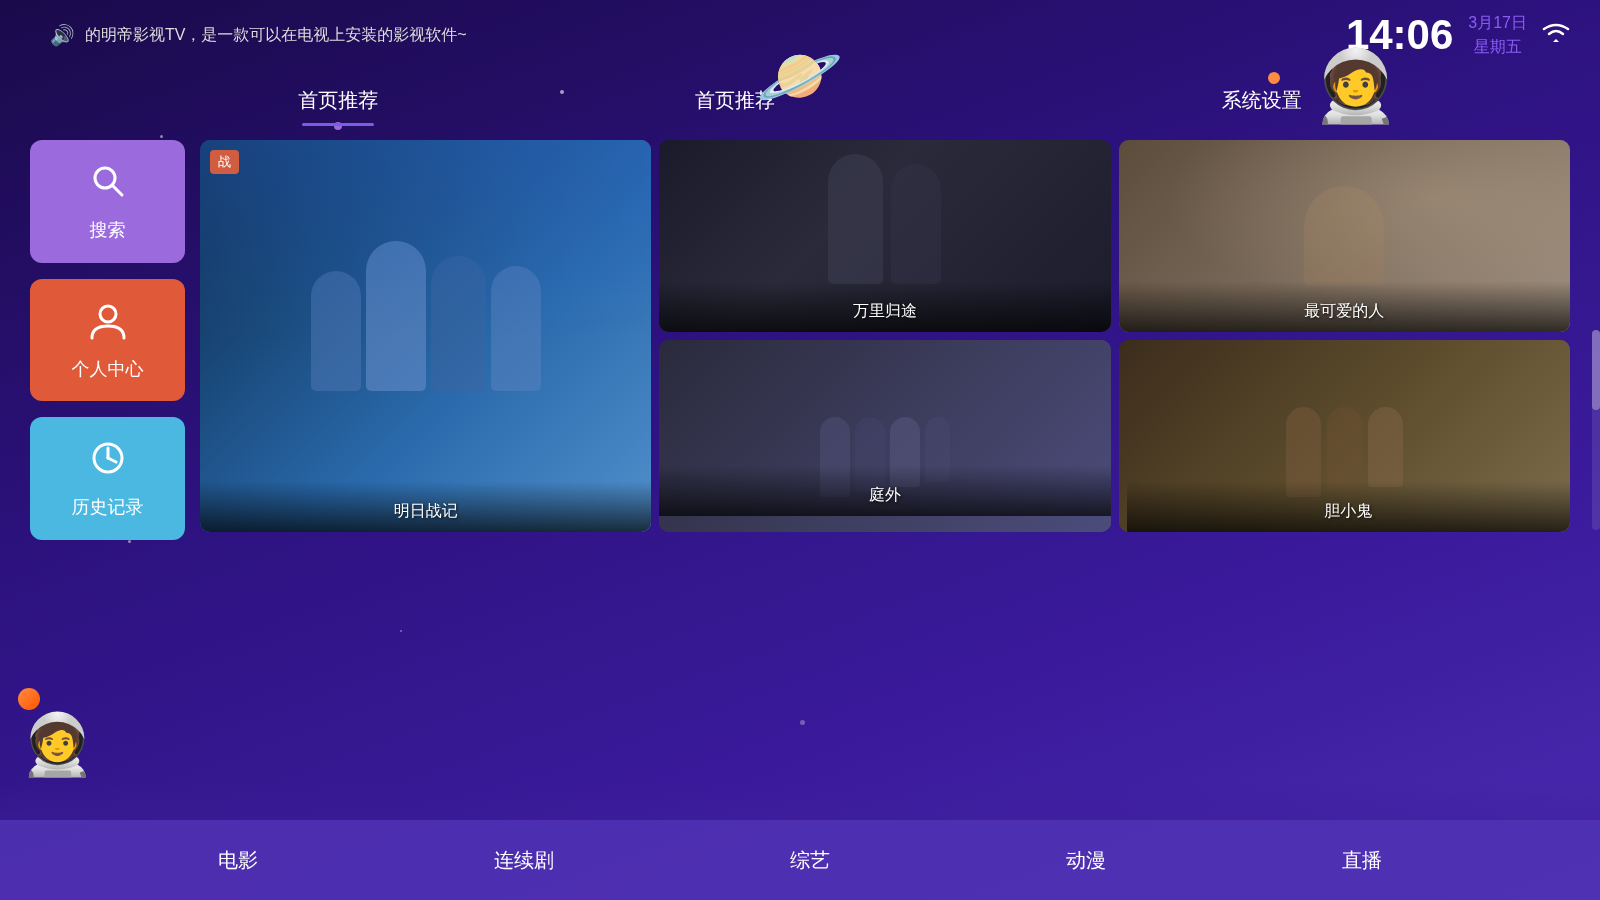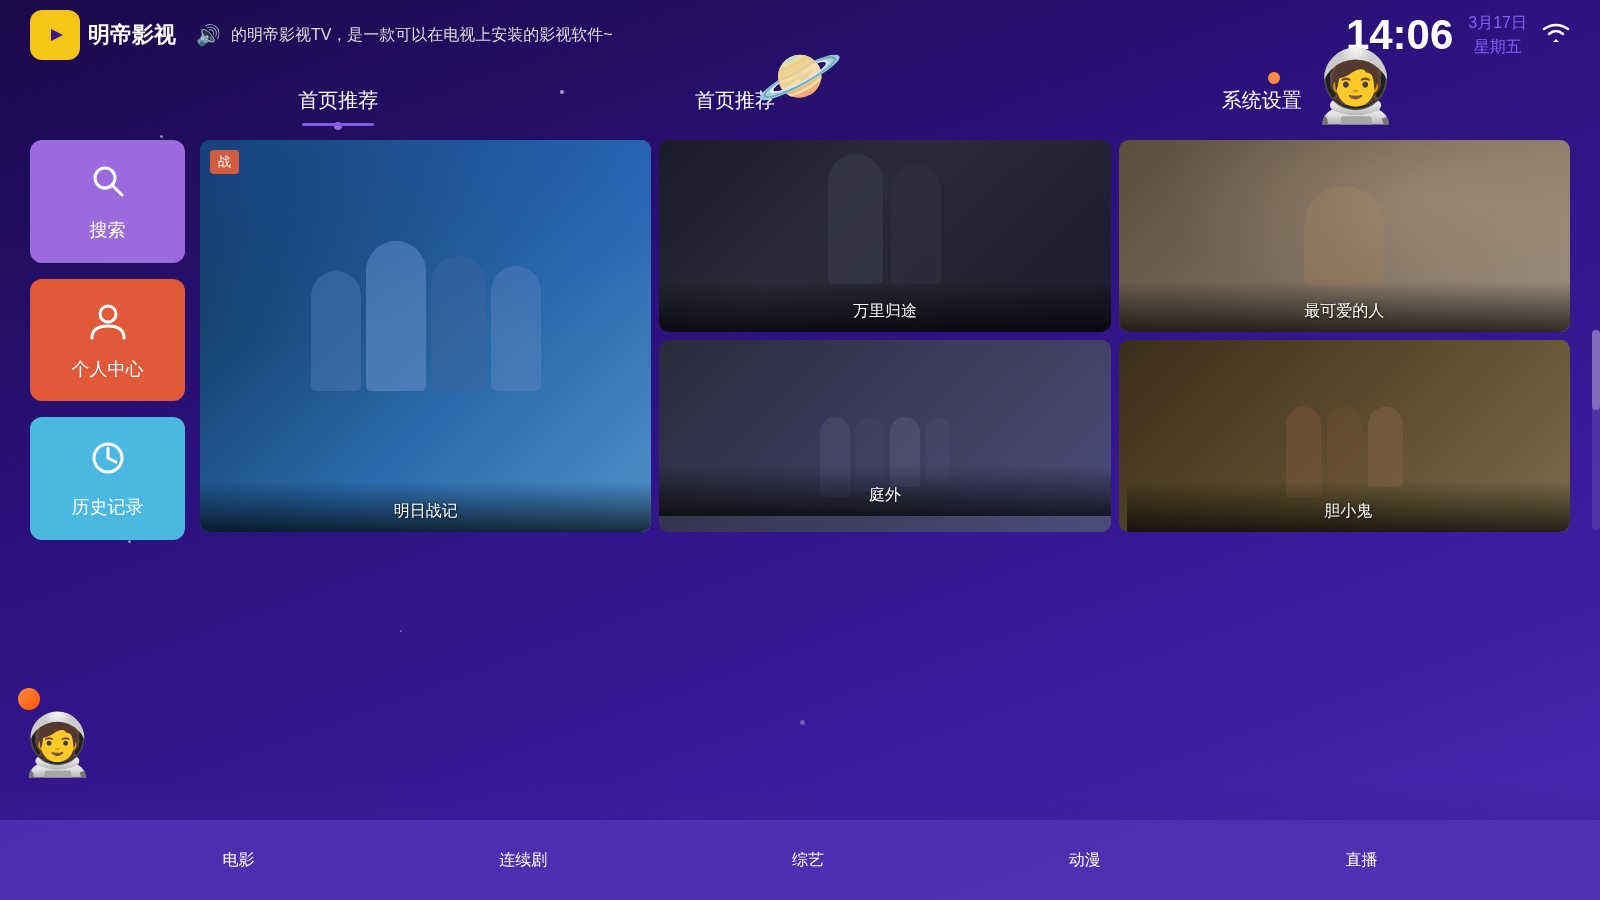--- a/index.html
+++ b/index.html
@@ -245,21 +245,21 @@
       z-index: 10;
       background: rgba(80, 50, 180, 0.85);
       height: 80px;
       display: flex;
       align-items: center;
       justify-content: space-around;
       padding: 0 100px;
     }
 
     .bottom-btn {
-      font-size: 16px;
+      font-size: 20px;
       color: white;
       cursor: pointer;
       padding: 8px 30px;
       border-radius: 8px;
     }
 
     .small-astronaut-left {
       position: absolute;
       bottom: 120px;
       left: 20px;
@@ -332,29 +332,20 @@
   <div class="star" style="width:2px;height:2px;top:35%;left:92%;opacity:0.4;"></div>
   <div class="star" style="width:3px;height:3px;top:55%;left:88%;opacity:0.6;"></div>
   <div class="star" style="width:5px;height:5px;top:80%;left:50%;opacity:0.3;"></div>
 
   <div class="dot-orange" style="top:8%;right:20%;"></div>
   <div class="dot-orange" style="top:45%;right:5%;width:8px;height:8px;background:#9b6bde;"></div>
   <div style="position:absolute;width:20px;height:20px;background:#f5c518;border-radius:50%;top:35%;left:5%;opacity:0.8;"></div>
 </div>
 
 <div class="header">
-  <div class="logo-area">
-    <div class="logo-icon">
-      <svg width="30" height="30" viewBox="0 0 30 30">
-        <circle cx="15" cy="15" r="12" fill="#f5c518"></circle>
-        <polygon points="11,9 23,15 11,21" fill="#3a1a8a"></polygon>
-      </svg>
-    </div>
-    <span class="logo-text">明帝影视</span>
-  </div>
 
   <div class="ticker-area">
     <span class="speaker-icon">🔊</span>
     <span class="ticker-text">的明帝影视TV，是一款可以在电视上安装的影视软件~</span>
   </div>
 
   <div class="clock-area">
     <span class="time-display">14:06</span>
     <div class="date-display">
       <div>3月17日</div>

